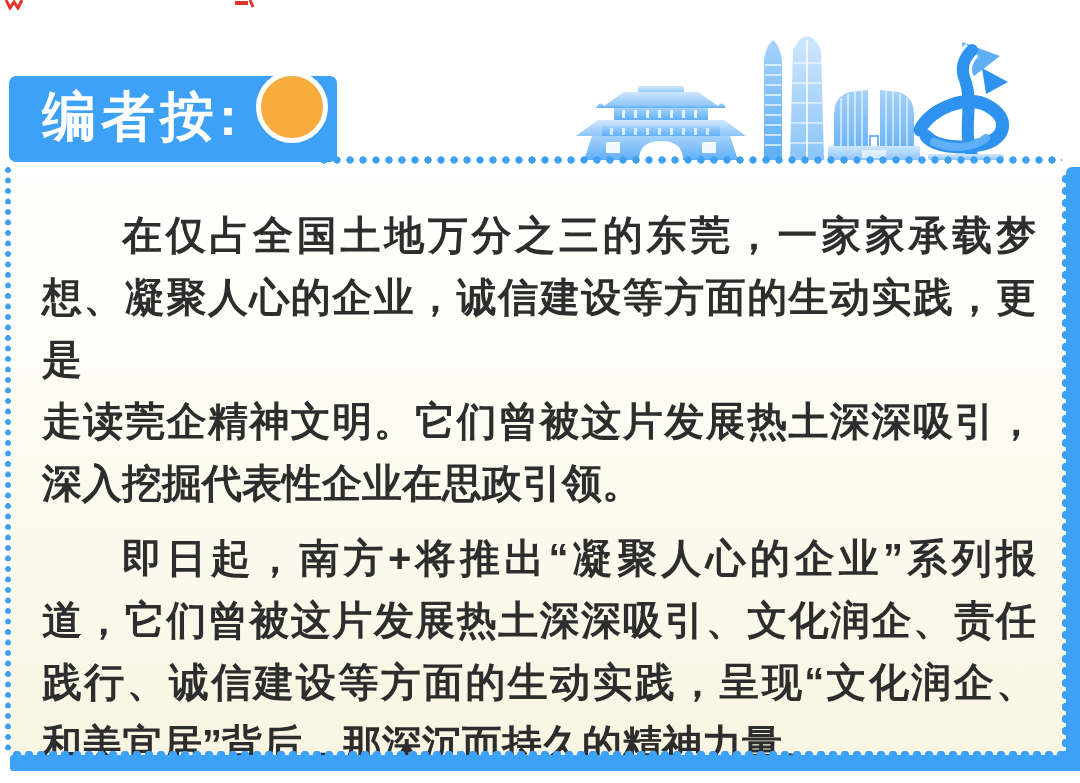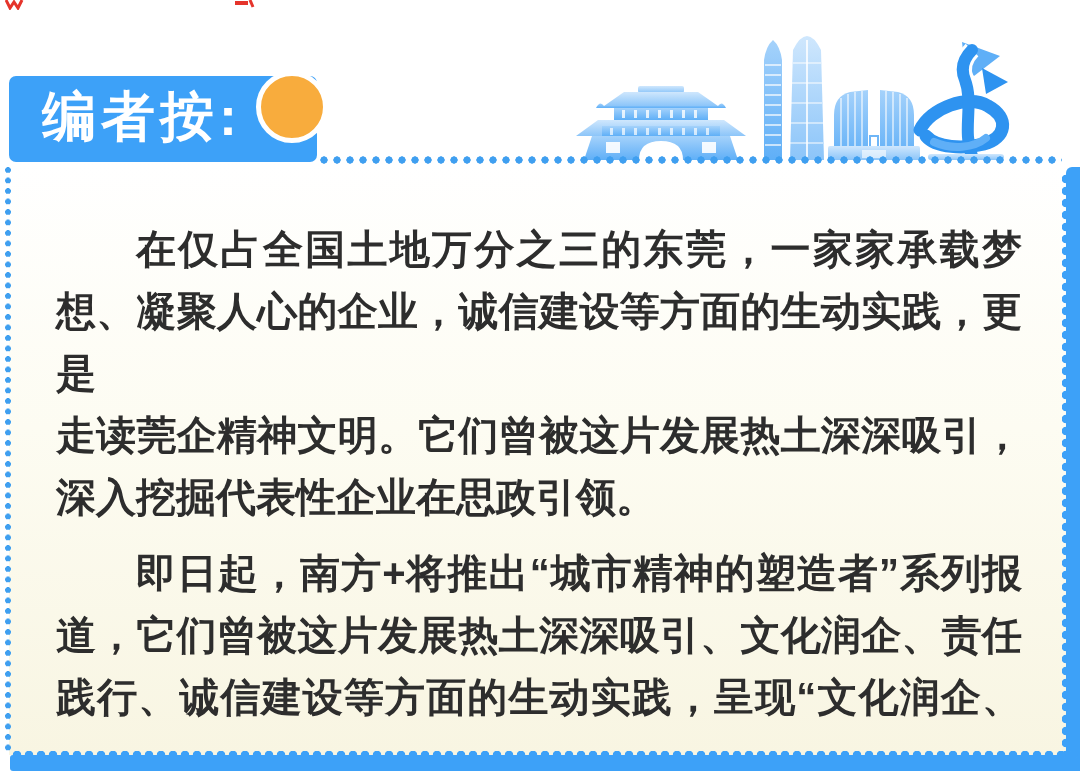--- a/index.html
+++ b/index.html
@@ -7,21 +7,21 @@
     position:relative;width:1080px;height:783px;overflow:hidden;background:#ffffff;
     font-family:"Liberation Sans","DejaVu Sans",sans-serif;
   }
   
   .red-mark{position:absolute;top:0;}
   .red-mark.m1{left:5px;}
   .red-mark.m2{left:235px;}
   
   .banner{
     position:absolute;left:9px;top:76px;width:308px;height:86px;
-    background:#3DA1F8;border-radius:7px;z-index:3;
+    background:#3DA1F8;border-radius:7px;z-index:3;padding-left:20px;
   }
   .banner-label{
     position:absolute;left:33px;top:50%;transform:translateY(-52%);
     font-size:54px;font-weight:bold;color:#ffffff;letter-spacing:5px;white-space:nowrap;
   }
   .accent-circle{
     position:absolute;left:256px;top:71px;width:62px;height:62px;box-sizing:content-box;
     background:#F8AC3D;border:5px solid #ffffff;border-radius:50%;z-index:4;
   }
   
@@ -59,21 +59,21 @@
   .bar-bottom::before{
     content:"";position:absolute;top:-4px;left:1px;right:1px;height:8px;
     background-image:radial-gradient(circle at 6px 4px,#3DA1F8 4px,rgba(61,161,248,0) 4.6px);
     background-size:12px 8px;background-repeat:repeat-x;
   }
   
   .note-body{
     position:absolute;left:42px;top:204px;width:994px;z-index:2;
     font-size:40px;line-height:62px;font-weight:bold;color:#2D2D2D;
   }
-  .para{margin:14px;}
+  .para{margin:0;}
   .para + .para{margin-top:13px;}
   .line{text-align:justify;text-align-last:justify;}
   .line.last{text-align:justify;text-align-last:left;}
   .line.first{text-indent:80px;}
 </style>
 </head>
 <body>
 
 <div id="canvas">
 
@@ -197,19 +197,20 @@
   <div class="accent-circle"></div>
 
   <div class="note-body">
     <div class="para">
       <div class="line first">在仅占全国土地万分之三的东莞，一家家承载梦</div>
       <div class="line">想、凝聚人心的企业，诚信建设等方面的生动实践，更是</div>
       <div class="line">走读莞企精神文明。它们曾被这片发展热土深深吸引，</div>
       <div class="line last">深入挖掘代表性企业在思政引领。</div>
     </div>
     <div class="para">
-      <div class="line first">即日起，南方+将推出“城市精神的塑造者”系列报</div>
+      <div class="line first">即日起，南方+将推出“凝聚人心的企业”系列报</div>
       <div class="line">道，它们曾被这片发展热土深深吸引、文化润企、责任</div>
       <div class="line">践行、诚信建设等方面的生动实践，呈现“文化润企、</div>
+      <div class="line last">和美宜居”背后，那深沉而持久的精神力量。</div>
     </div>
   </div>
 
 </div>
 
 </body></html>

